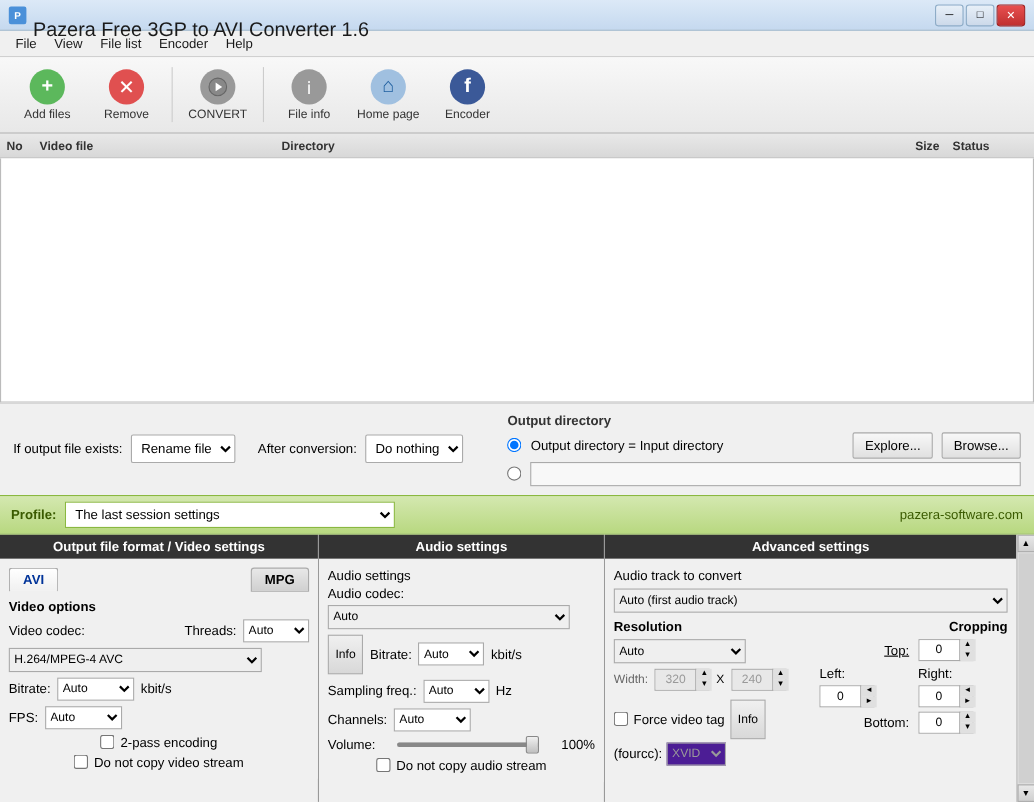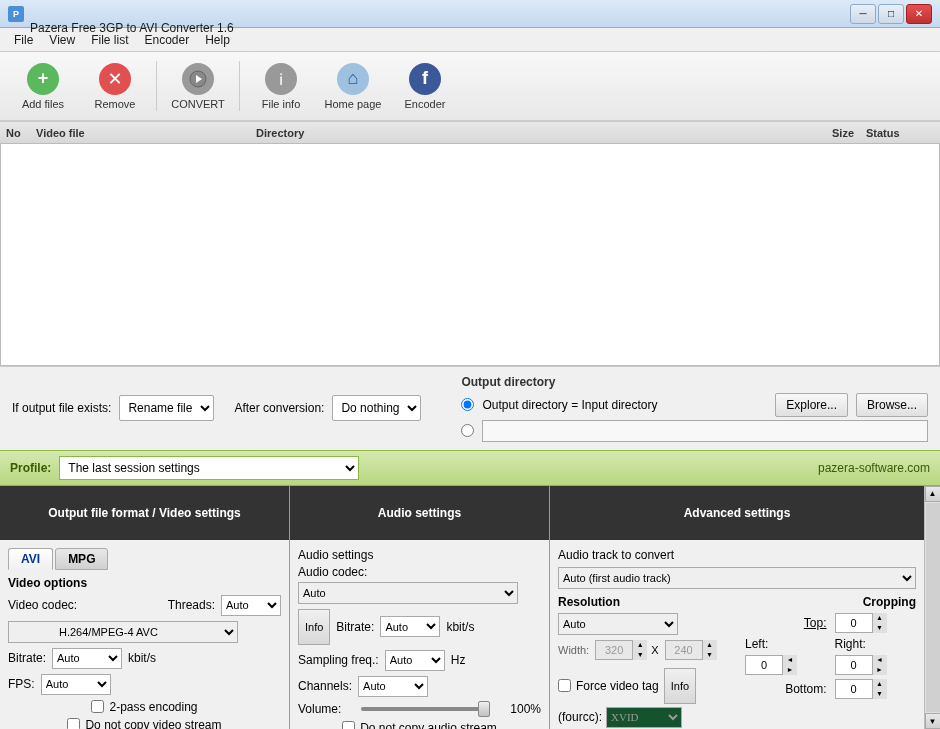--- a/index.html
+++ b/index.html
@@ -2,21 +2,21 @@
 <html><head>
   <meta charset="utf-8">
   <style>
     * { box-sizing: border-box; margin: 0; padding: 0; }
     body { font-family: 'Segoe UI', Tahoma, Geneva, Verdana, sans-serif; font-size: 12px; background: #f0f0f0; width: 940px; height: 729px; overflow: hidden; }
     
     
     .title-bar { background: linear-gradient(to bottom, #dce9f7, #c5d9ef); height: 28px; display: flex; align-items: center; padding: 0 8px; border-bottom: 1px solid #8eacc7; justify-content: space-between; }
     .title-bar-left { display: flex; align-items: center; gap: 6px; }
     .title-bar-icon { width: 16px; height: 16px; background: #4a90d9; border-radius: 2px; display: flex; align-items: center; justify-content: center; color: white; font-size: 9px; font-weight: bold; }
-    .title-bar-text { font-size: 12px; color: #1a1a1a; margin-top: 28px; }
+    .title-bar-text { font-size: 18px; color: #1a1a1a; margin-top: 28px; }
     .title-bar-controls { display: flex; gap: 2px; }
     .title-btn { width: 26px; height: 20px; border: 1px solid #8eacc7; background: linear-gradient(to bottom, #e8f0f8, #ccd9ea); cursor: pointer; display: flex; align-items: center; justify-content: center; font-size: 10px; border-radius: 3px; }
     .title-btn.close { background: linear-gradient(to bottom, #e85050, #c03030); color: white; border-color: #a02020; }
     
     
     .menu-bar { background: #f0f0f0; height: 24px; display: flex; align-items: center; padding: 0 6px; border-bottom: 1px solid #ccc; }
     .menu-item { padding: 2px 8px; cursor: pointer; font-size: 12px; color: #1a1a1a; }
     
     
     .toolbar { background: linear-gradient(to bottom, #f8f8f8, #e8e8e8); height: 70px; display: flex; align-items: center; padding: 4px 8px; border-bottom: 2px solid #ccc; gap: 2px; }
@@ -47,37 +47,37 @@
     
     .profile-bar { background: linear-gradient(to bottom, #d4e8b0, #b8d880); padding: 5px 10px; border-top: 1px solid #8ab840; border-bottom: 1px solid #8ab840; display: flex; align-items: center; justify-content: space-between; }
     .profile-label { font-size: 12px; font-weight: bold; color: #3a5a00; }
     .profile-select { height: 24px; border: 1px solid #8ab840; background: white; font-size: 12px; padding: 1px 4px; min-width: 300px; }
     .profile-website { font-size: 12px; color: #3a5a00; }
     
     
     .bottom-panels { display: flex; flex: 1; overflow: hidden; }
     
     .panel { border-right: 1px solid #999; }
-    .panel-header { background: #333; color: white; font-size: 12px; font-weight: bold; padding: 20px 8px; text-align: center; }
+    .panel-header { background: #333; color: white; font-size: 12px; font-weight: bold; padding: 4px 8px; text-align: center; }
     .panel-content { padding: 8px; background: #f0f0f0; }
     
     .panel-left { width: 290px; flex-shrink: 0; }
     .panel-center { width: 260px; flex-shrink: 0; }
     .panel-right { flex: 1; }
     
     
-    .tabs { display: flex; margin-bottom: 6px; gap: 2px; }
+    .tabs { display: flex; margin-bottom: 6px; gap: 2px; justify-content: space-between; }
     .tab { padding: 3px 12px; border: 1px solid #aaa; background: linear-gradient(to bottom, #e8e8e8, #d0d0d0); cursor: pointer; font-size: 12px; border-radius: 3px 3px 0 0; font-weight: bold; }
     .tab.active { background: linear-gradient(to bottom, #fff, #f0f0f0); border-bottom-color: #f0f0f0; color: #003399; }
     
     
     .form-row { display: flex; align-items: center; gap: 6px; margin-bottom: 5px; font-size: 12px; }
     select.small-dd { height: 21px; border: 1px solid #aaa; background: white; font-size: 11px; }
     
-    .codec-select { width: 230px; height: 22px; border: 1px solid #aaa; font-size: 11px; padding-left: 46px; }
+    .codec-select { width: 230px; height: 22px; border: 1px solid #aaa; font-size: 11px; }
     .codec-select-audio { width: 220px; height: 22px; border: 1px solid #aaa; font-size: 11px; }
     
     .checkbox-row { display: flex; align-items: center; gap: 5px; font-size: 12px; margin-top: 4px; justify-content: center; }
     
     .info-btn { height: 36px; padding: 0 6px; border: 1px solid #aaa; background: linear-gradient(to bottom, #f0f0f0, #d8d8d8); font-size: 11px; cursor: pointer; text-align: right; }
     
     
     .scrollbar { width: 16px; background: #e0e0e0; border-left: 1px solid #bbb; display: flex; flex-direction: column; align-items: center; }
     
     
@@ -348,21 +348,21 @@
                 </div>
               </div>
               <div style="margin-top:8px;">
                 <div style="display:flex; align-items:center; gap:5px; margin-bottom:3px;">
                   <input type="checkbox" style="">
                   <span style="font-size:12px;">Force video tag</span>
                   <button class="info-btn">Info</button>
                 </div>
                 <div class="fourcc-row">
                   <span>(fourcc):</span>
-                  <select style="width:76px; height:21px; font-size:11px; border:1px solid #aaa; background:#14532d; color:#999;font-family:Liberation Serif, serif;">
+                  <select style="width:54px; height:21px; font-size:11px; border:1px solid #aaa; background:#4c1d95; color:#999;">
                     <option>XVID</option>
                     <option>DX50</option>
                     <option>DIVX</option>
                   </select>
                 </div>
               </div>
             </div>
             <div style="flex:1;">
               <div style="font-size:12px; font-weight:bold; margin-bottom:4px; text-align:right;">Cropping</div>
               <div style="display:grid; grid-template-columns: auto auto; gap: 4px 8px; align-items:center;">

